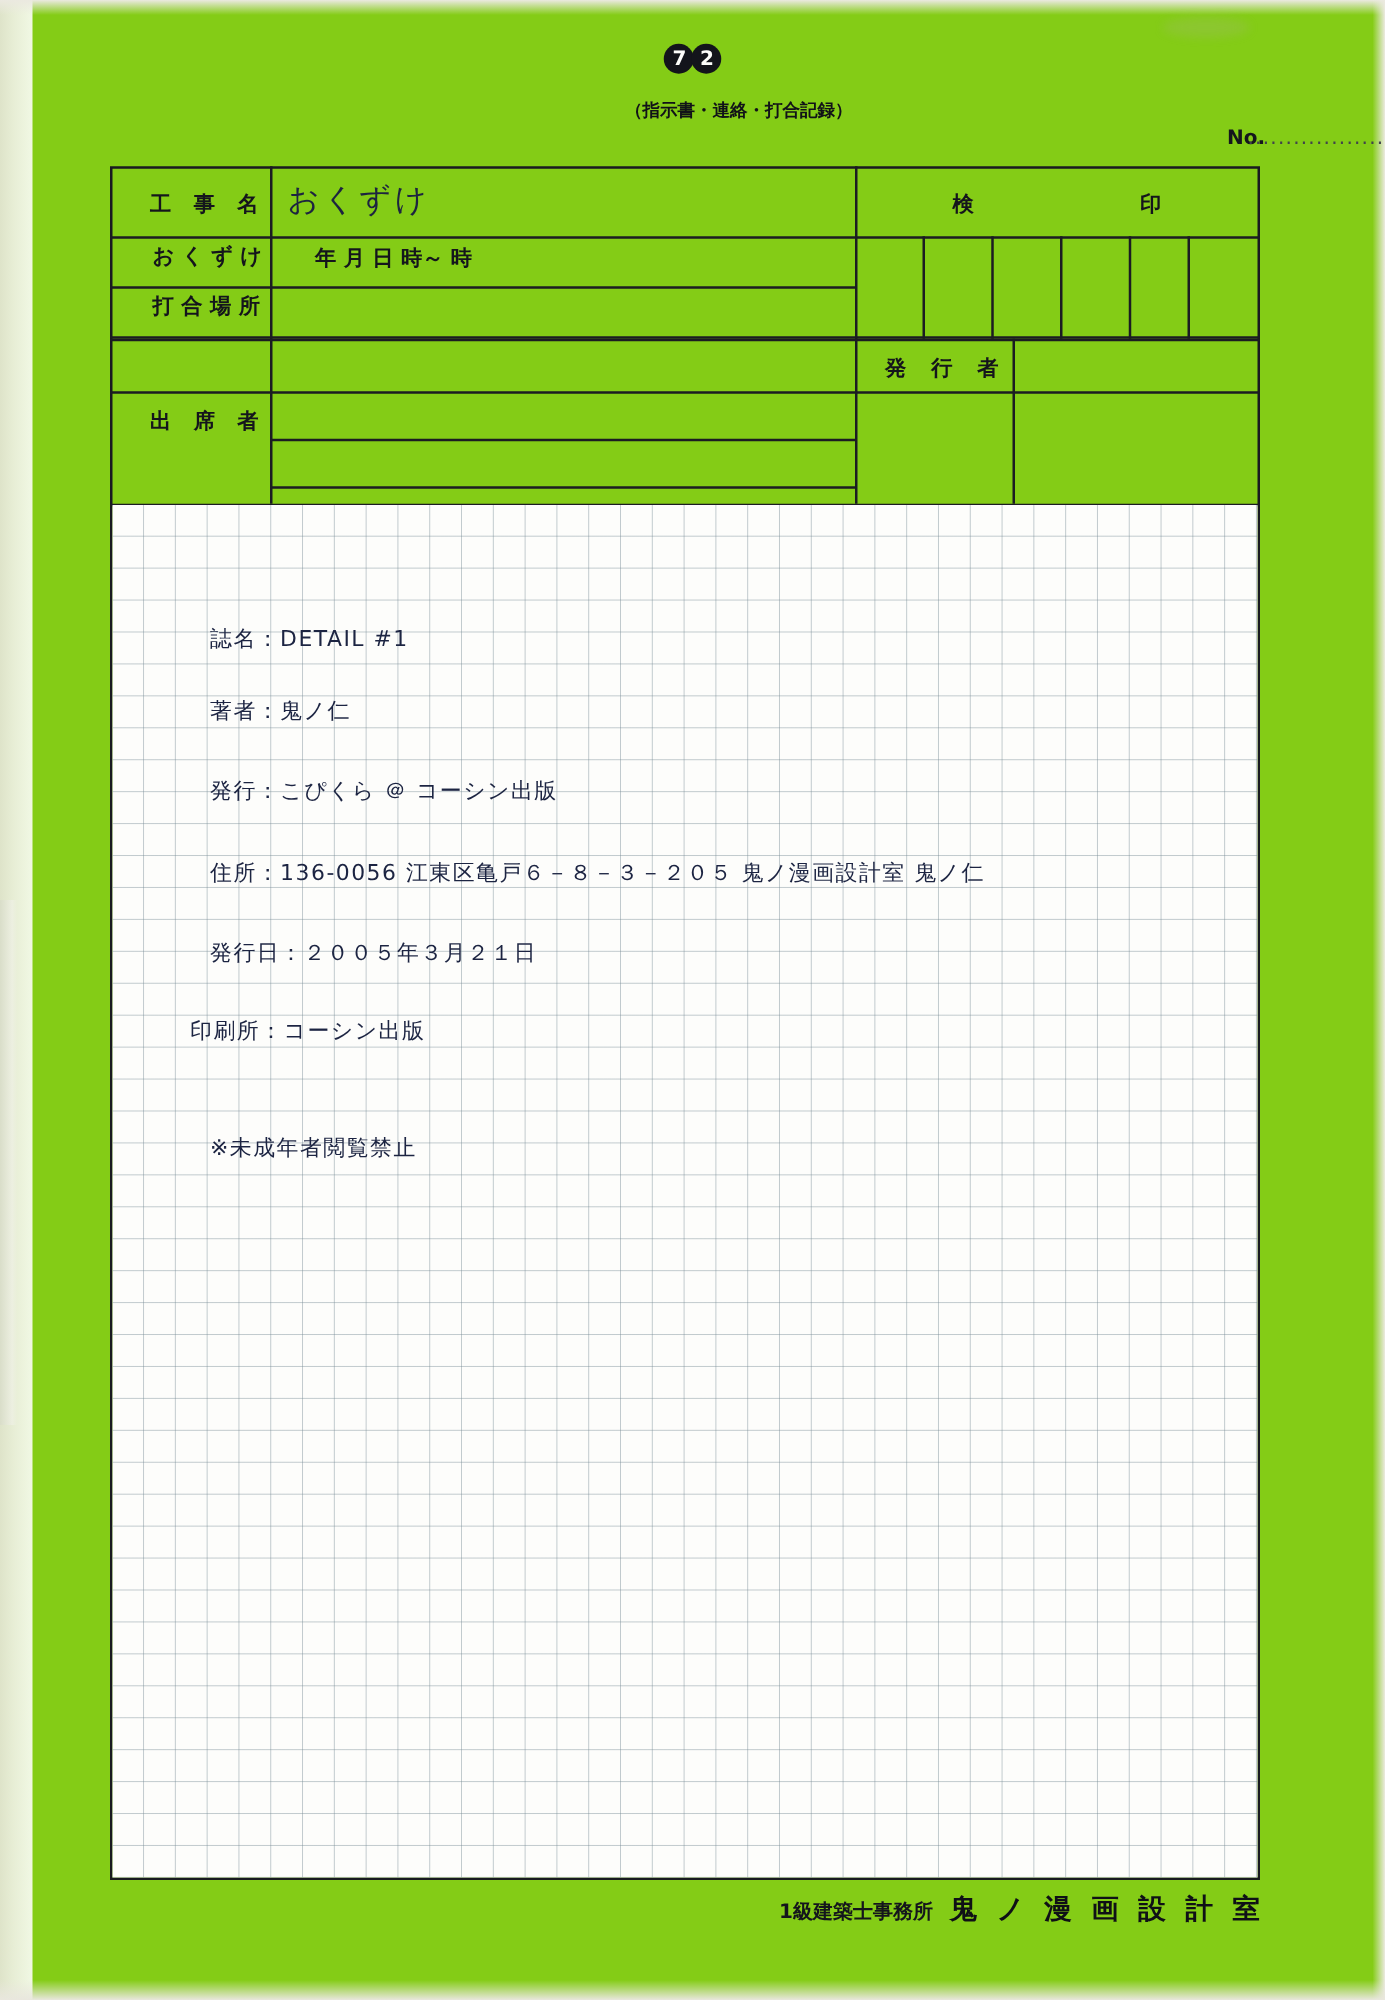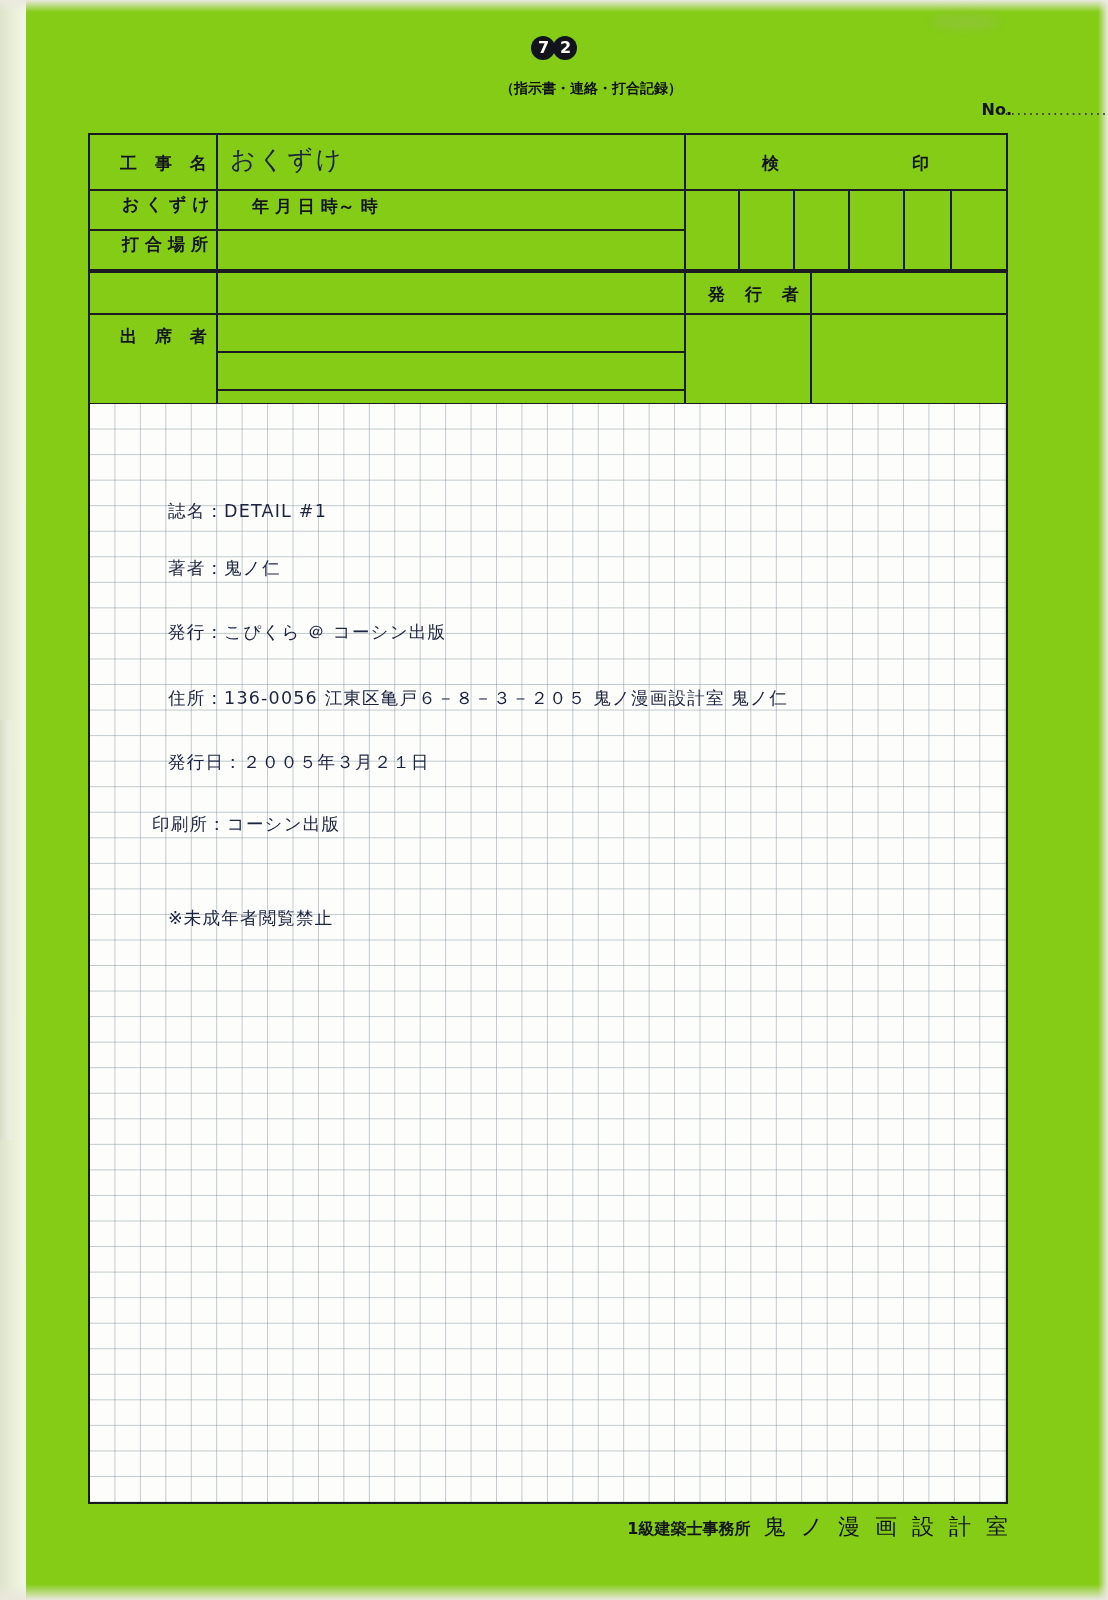--- a/index.html
+++ b/index.html
@@ -192,21 +192,21 @@
     box-sizing: border-box;
   }
   .footer .small {
     font-size: 16px;
     font-weight: bold;
     color: #14151c;
     letter-spacing: 0px;
   }
   .footer .big {
     font-size: 22px;
-    font-weight: normal;
+    font-weight: bold;
     color: #0f1016;
     letter-spacing: 4px;
     margin-left: 8px;
   }
   .smudge {
     position: absolute;
     border-radius: 50%;
     background: rgba(180,180,160,0.18);
     filter: blur(4px);
   }

